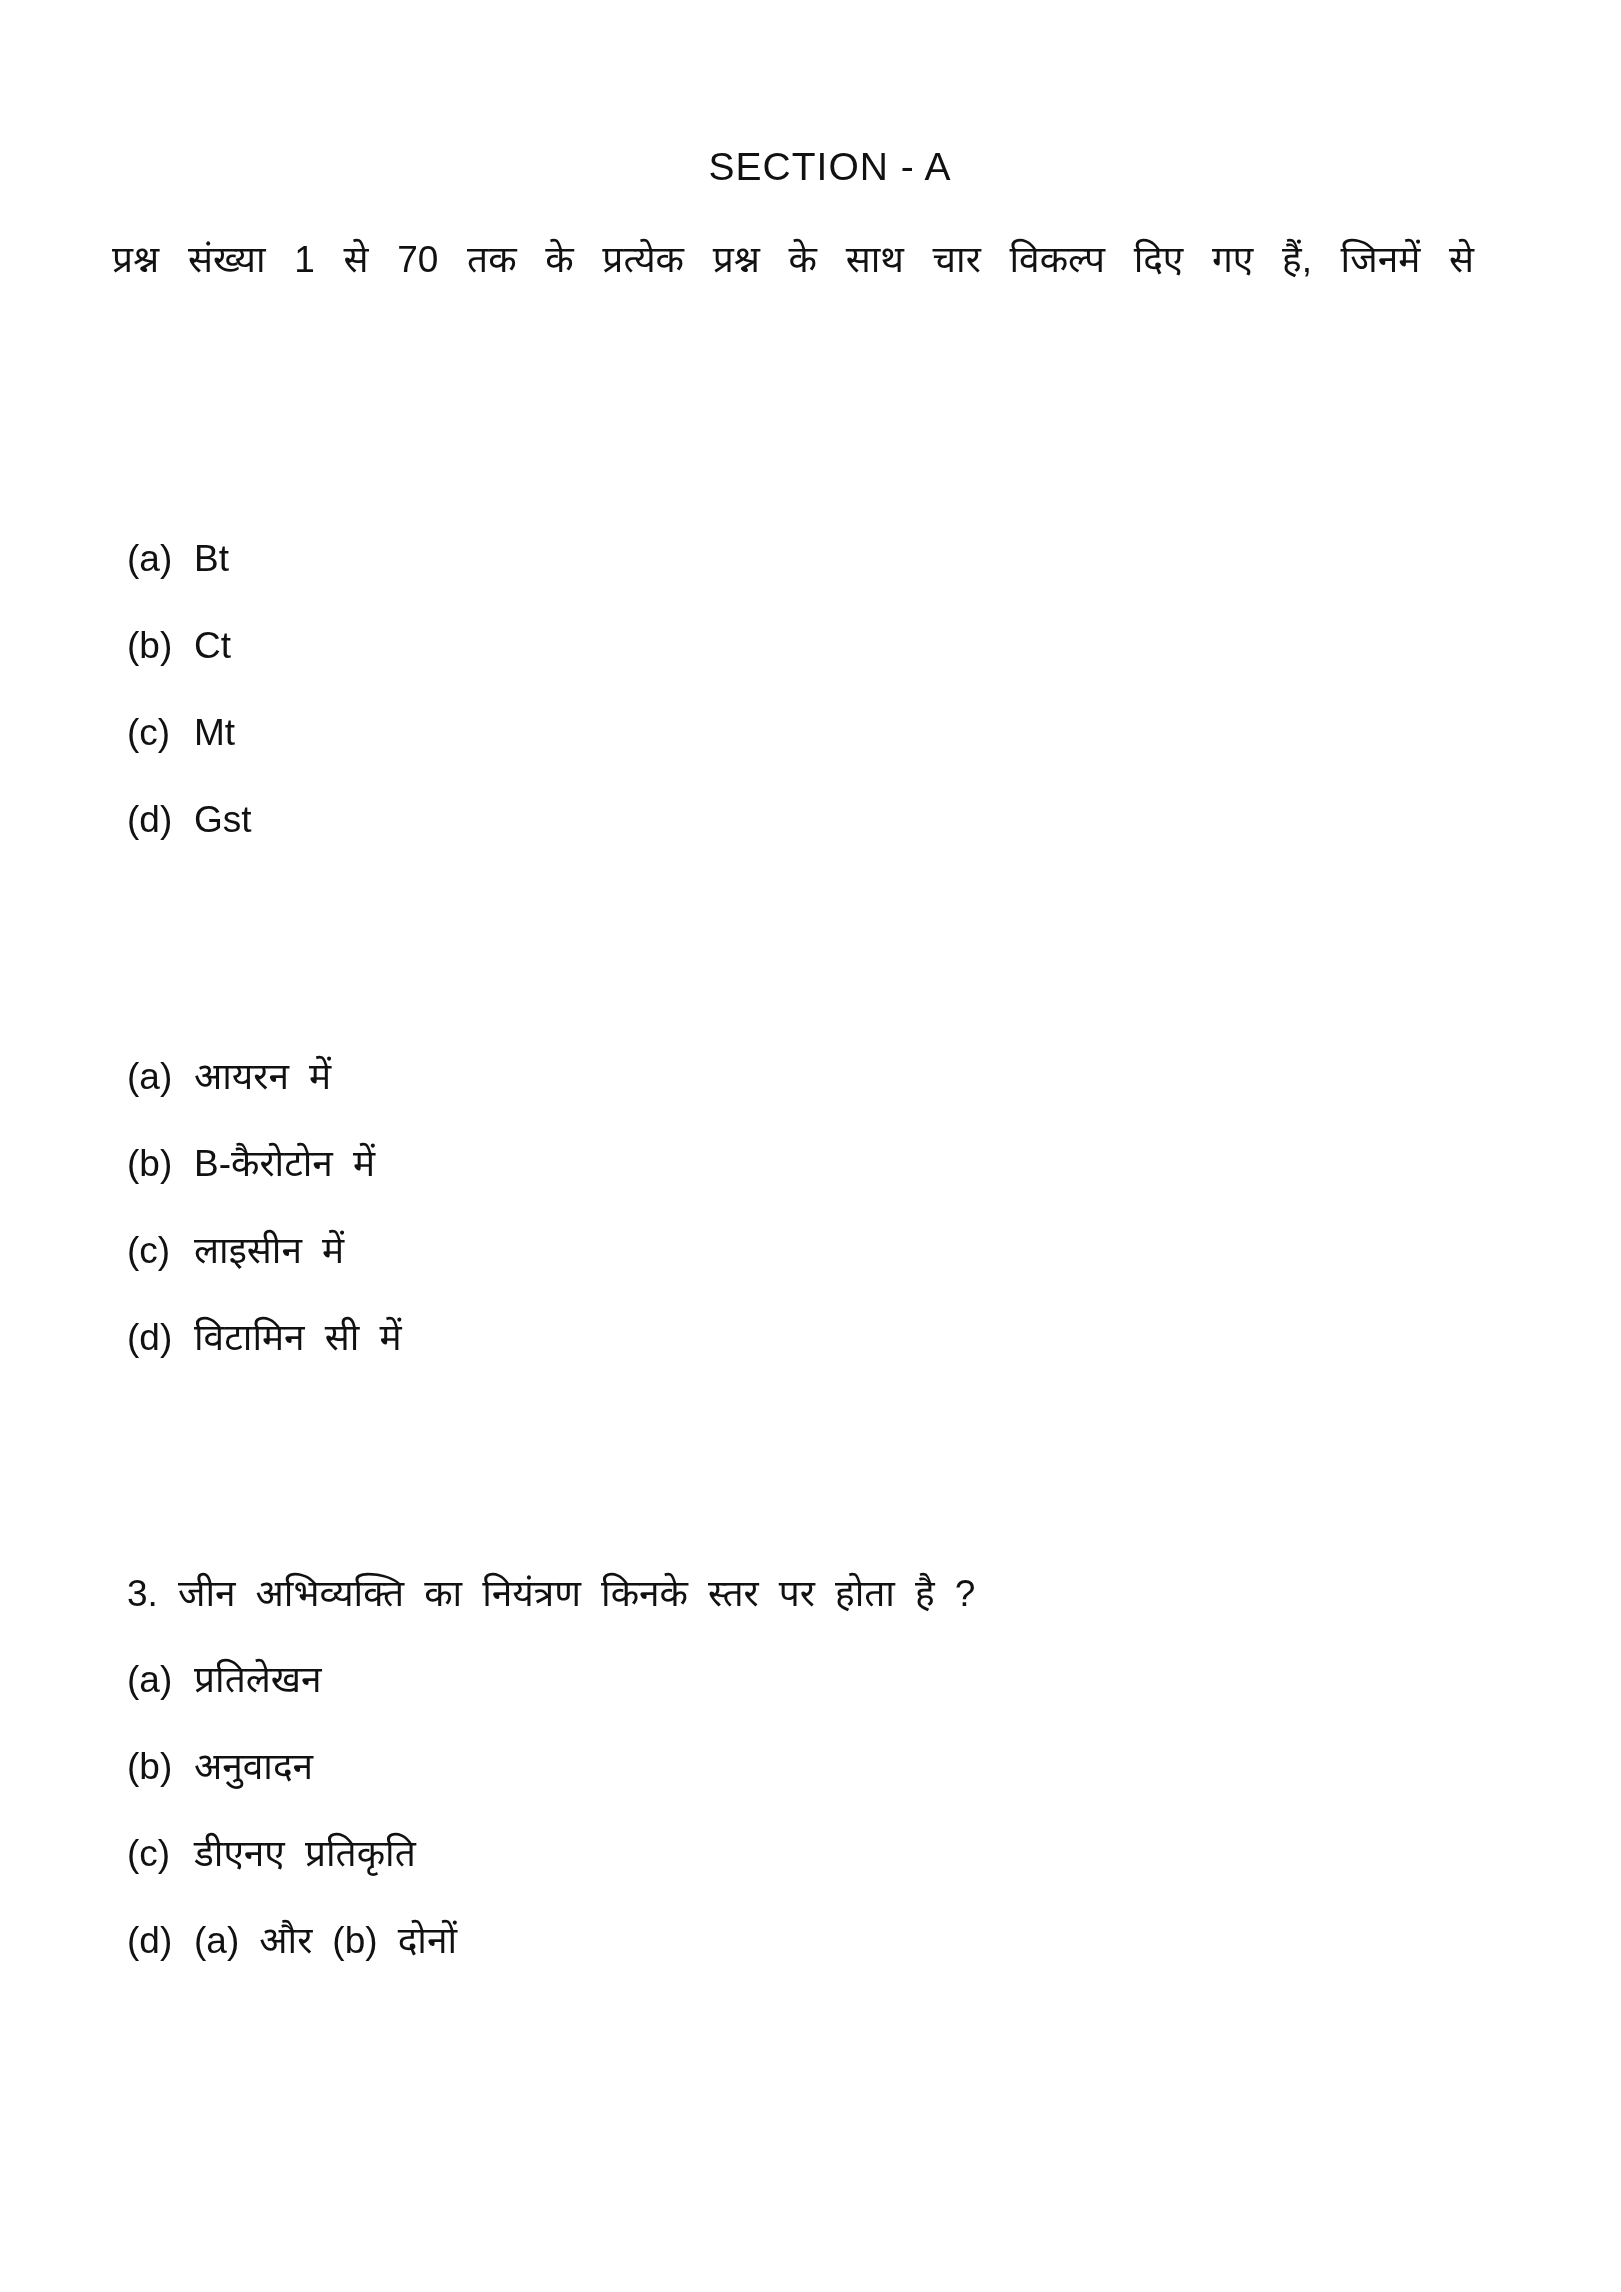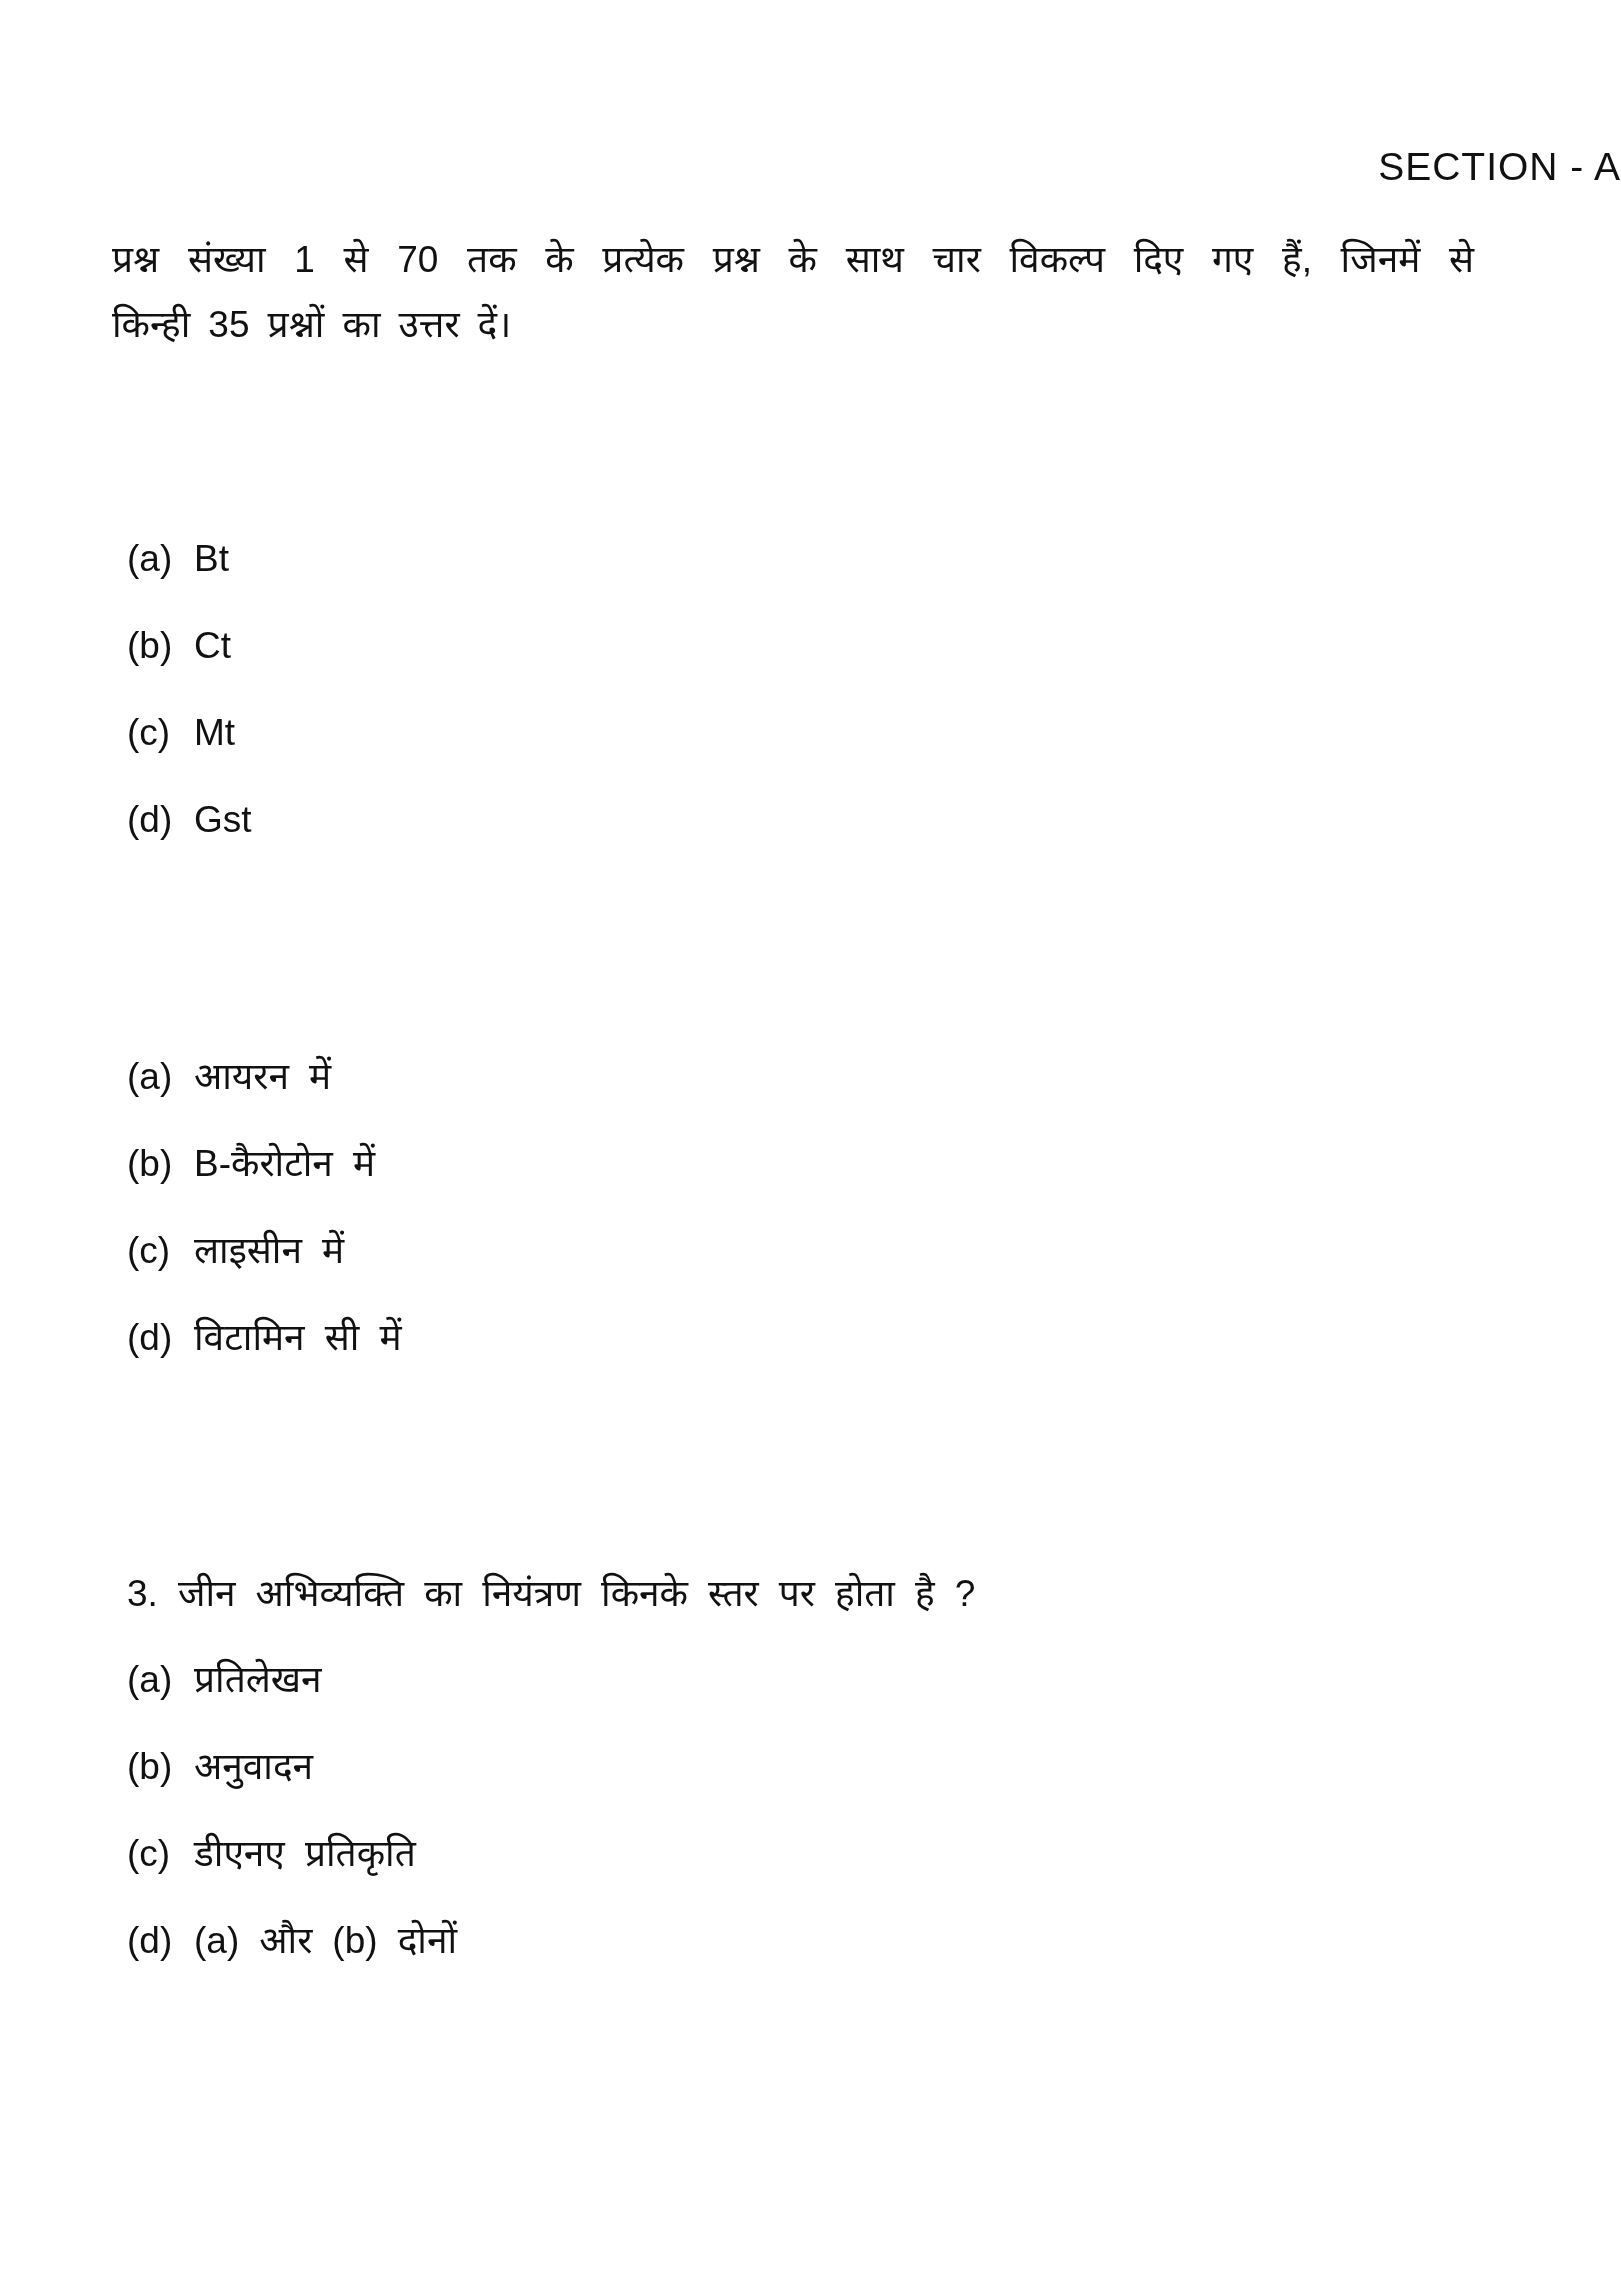--- a/index.html
+++ b/index.html
@@ -19,21 +19,21 @@
       position: absolute;
       left: 0; top: 0;
       width: 1621px;
       height: 2293px;
     }
     .section-title {
       position: absolute;
       top: 145px;
       left: 0;
       width: 1621px;
-      text-align: right;
+      text-align: center;
       font-size: 39px;
       letter-spacing: 1px;
       padding-left: 0;
     }
     .section-title span { display: inline-block; margin-left: 39px; }
     .instructions {
       position: absolute;
       left: 112px;
       top: 227px;
       width: 1362px;
@@ -86,21 +86,20 @@
 <body>
 
 <div class="page">
 
   <div class="section-title">
     <span>SECTION - A</span>
   </div>
 
   <div class="instructions">
     <div class="instr-line justify">प्रश्न संख्या 1 से 70 तक के प्रत्येक प्रश्न के साथ चार विकल्प दिए गए हैं, जिनमें से</div>
-    <div class="instr-line">किन्ही 35 प्रश्नों का उत्तर दें।</div>
   </div>
 
   <div class="question" id="q1">
     <div class="option">
       <span class="opt-label">(a)</span>
       <span class="opt-text">Bt</span>
     </div>
     <div class="option">
       <span class="opt-label">(b)</span>
       <span class="opt-text">Ct</span>

